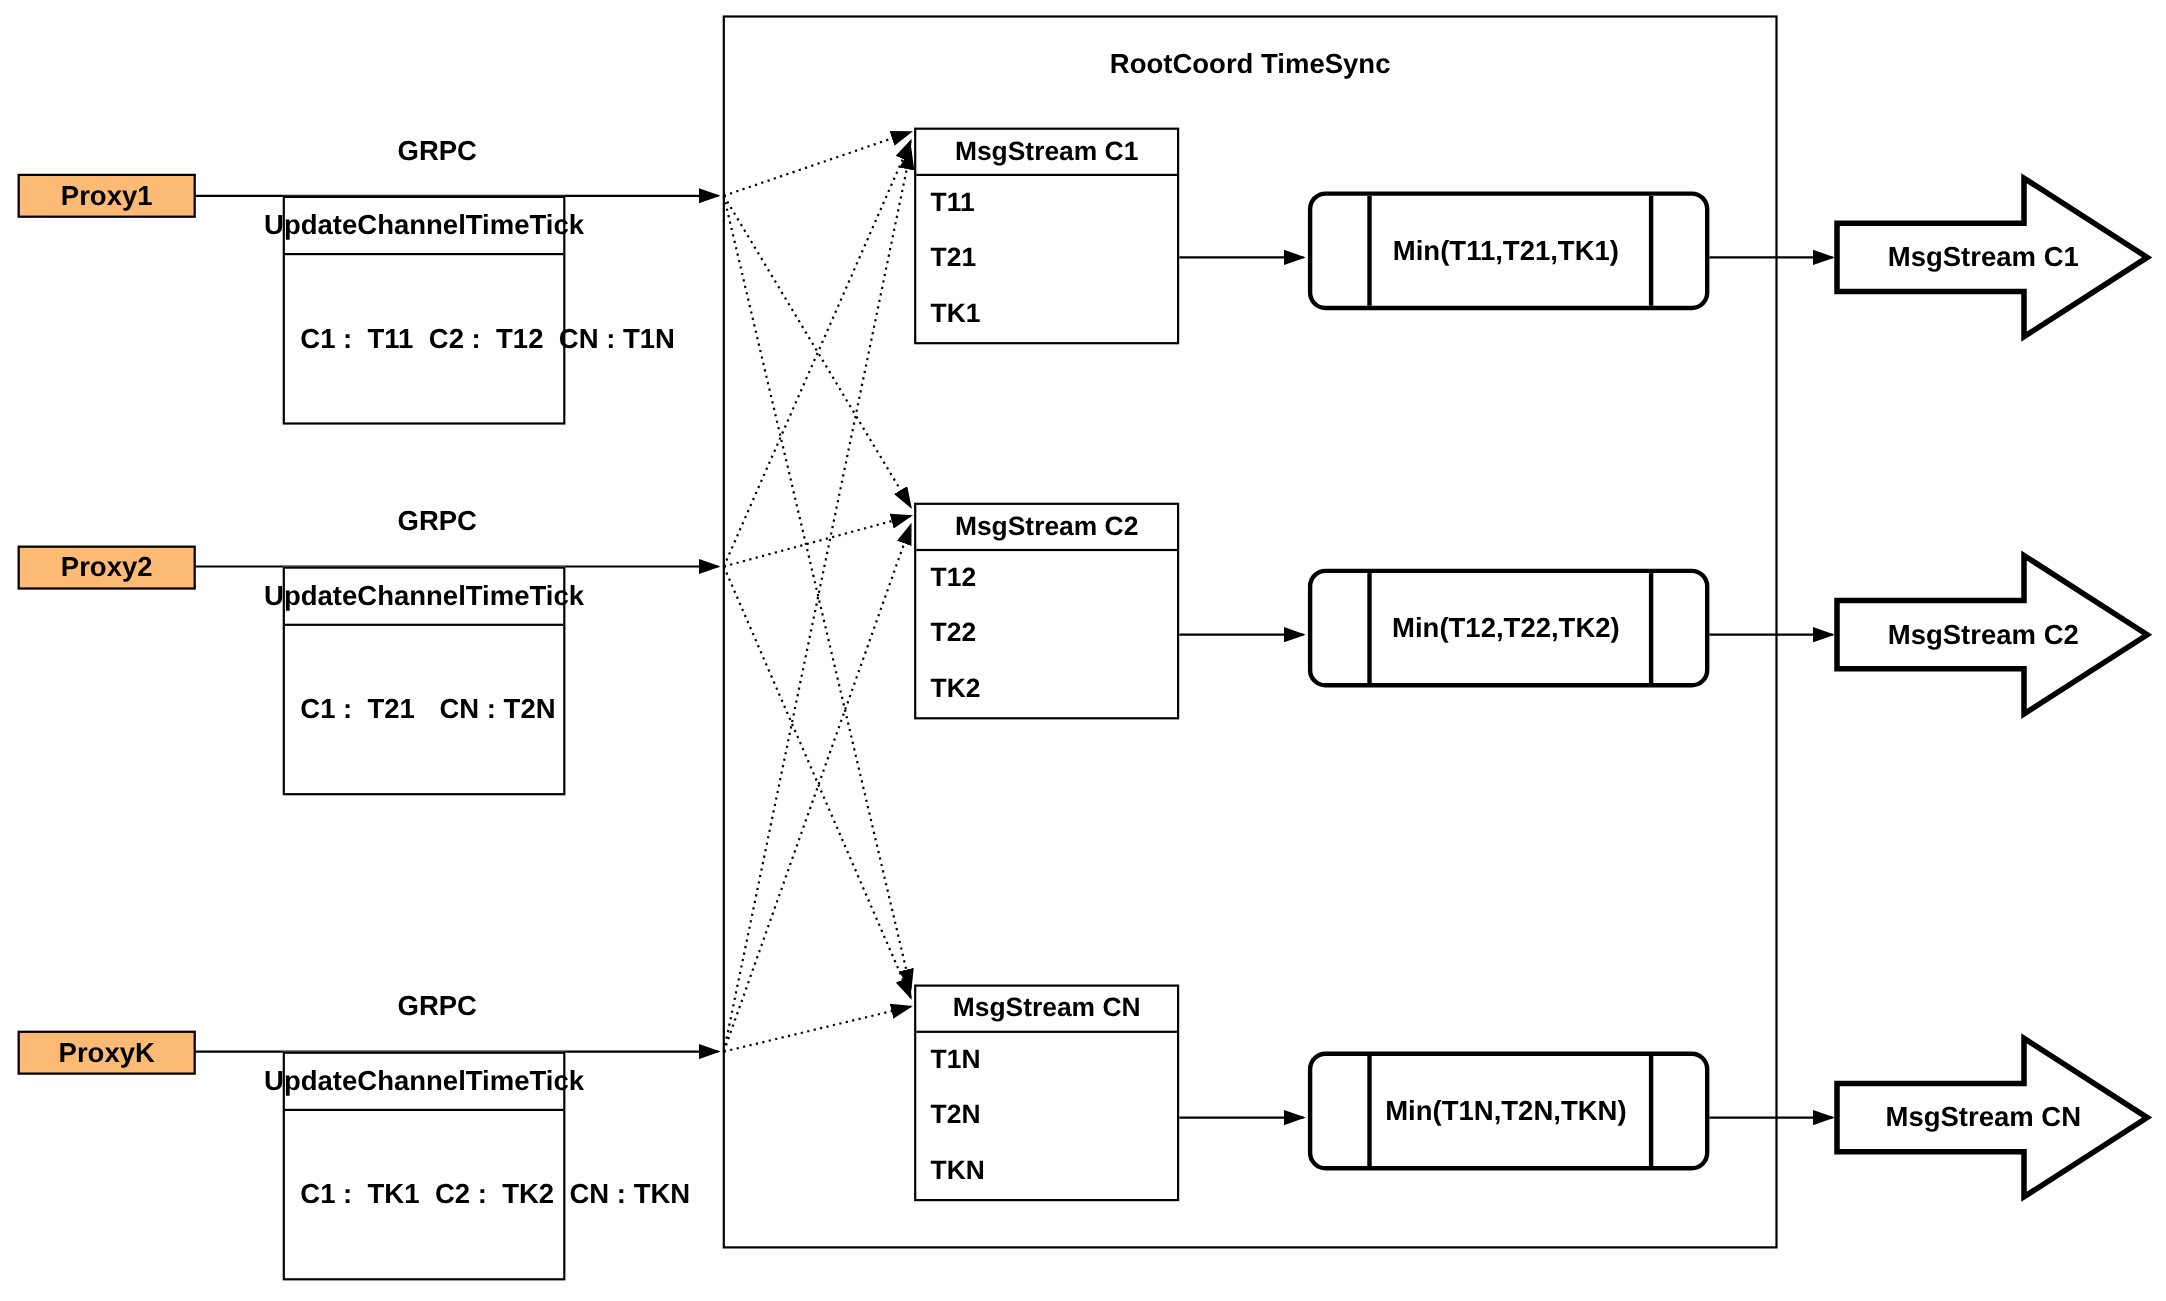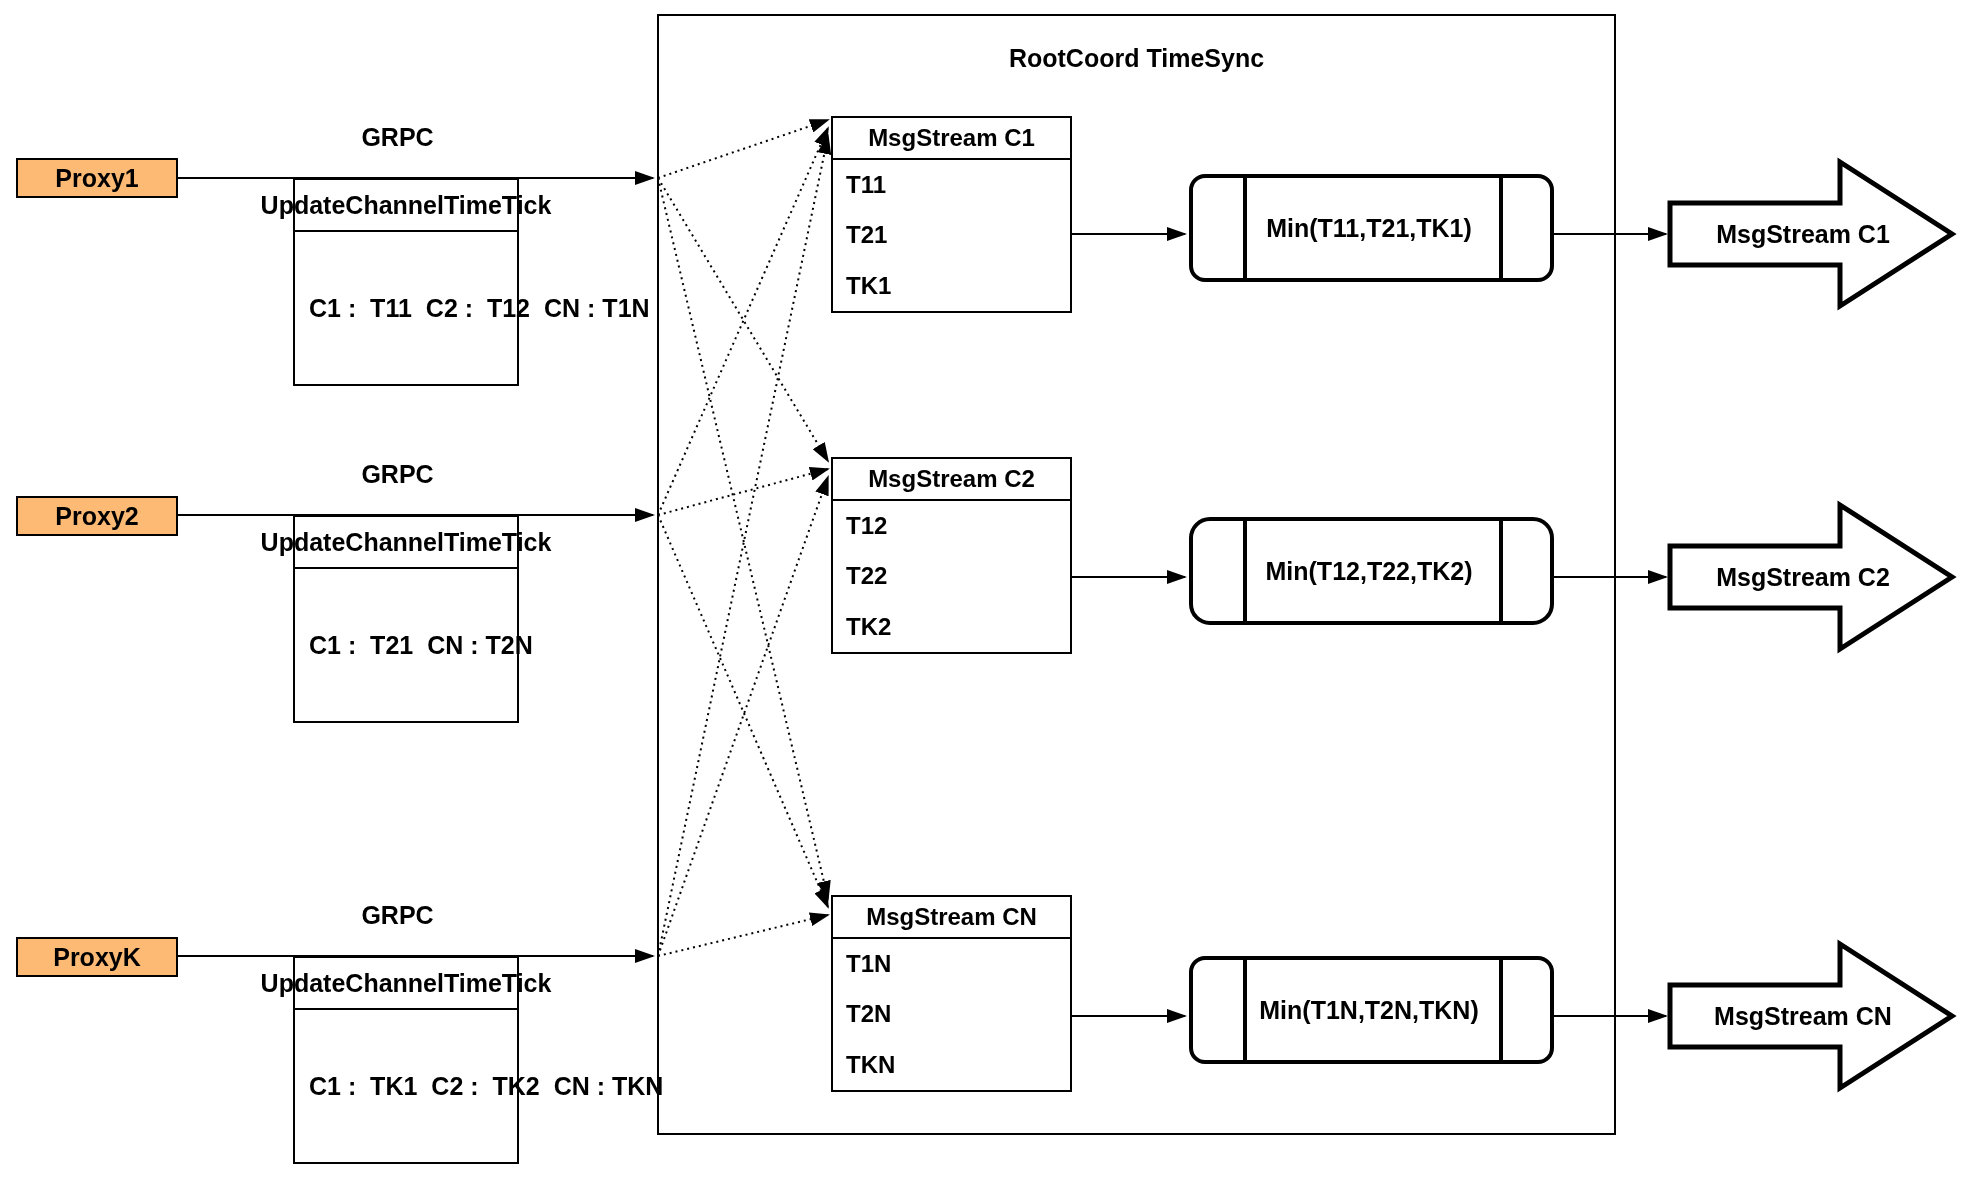--- a/index.html
+++ b/index.html
@@ -30,23 +30,23 @@
     width: 162px; height: 40px;
     display: flex; align-items: center; justify-content: center;
     font-size: 25px;
   }
   .grpc-label {
     left: 257px; width: 281px; height: 32px;
     display: flex; align-items: center; justify-content: center;
     font-size: 25px;
   }
   .update-table {
-    left: 257px; width: 226px; height: 208px;
+    left: 257px; width: 257px; height: 208px;
     border: 2px solid #000; background: #fff;
-    display: flex; flex-direction: column; margin-left: 36px;
+    display: flex; flex-direction: column;
   }
   .update-table .hdr {
     height: 50px; border-bottom: 2px solid #000;
     display: flex; align-items: center; justify-content: center;
     font-size: 25px;
   }
   .update-table .rows { flex: 1; display: flex; flex-direction: row; }
   .update-table .row {
     flex: 1; display: flex; align-items: center;
     padding-left: 14px; font-size: 25px; white-space: pre;
@@ -186,21 +186,21 @@
     </div>
   </div>
   <div class="abs stream-table" style="top:457px;">
     <div class="hdr">MsgStream C2</div>
     <div class="rows">
       <div class="row">T12</div>
       <div class="row">T22</div>
       <div class="row">TK2</div>
     </div>
   </div>
-  <div class="abs min-box" style="top:517px;border-radius:21px;">
+  <div class="abs min-box" style="top:517px;">
     <div class="divider d1"></div>
     <div class="divider d2"></div>
     <div class="min-label">Min(T12,T22,TK2)</div>
   </div>
   <div class="abs arrow-label" style="top:560px;">MsgStream C2</div>
 
   <div class="abs proxy-box" style="left:16px; top:937px;">
     <span>ProxyK</span>
   </div>
   <div class="abs grpc-label" style="top:899px;">GRPC</div>

